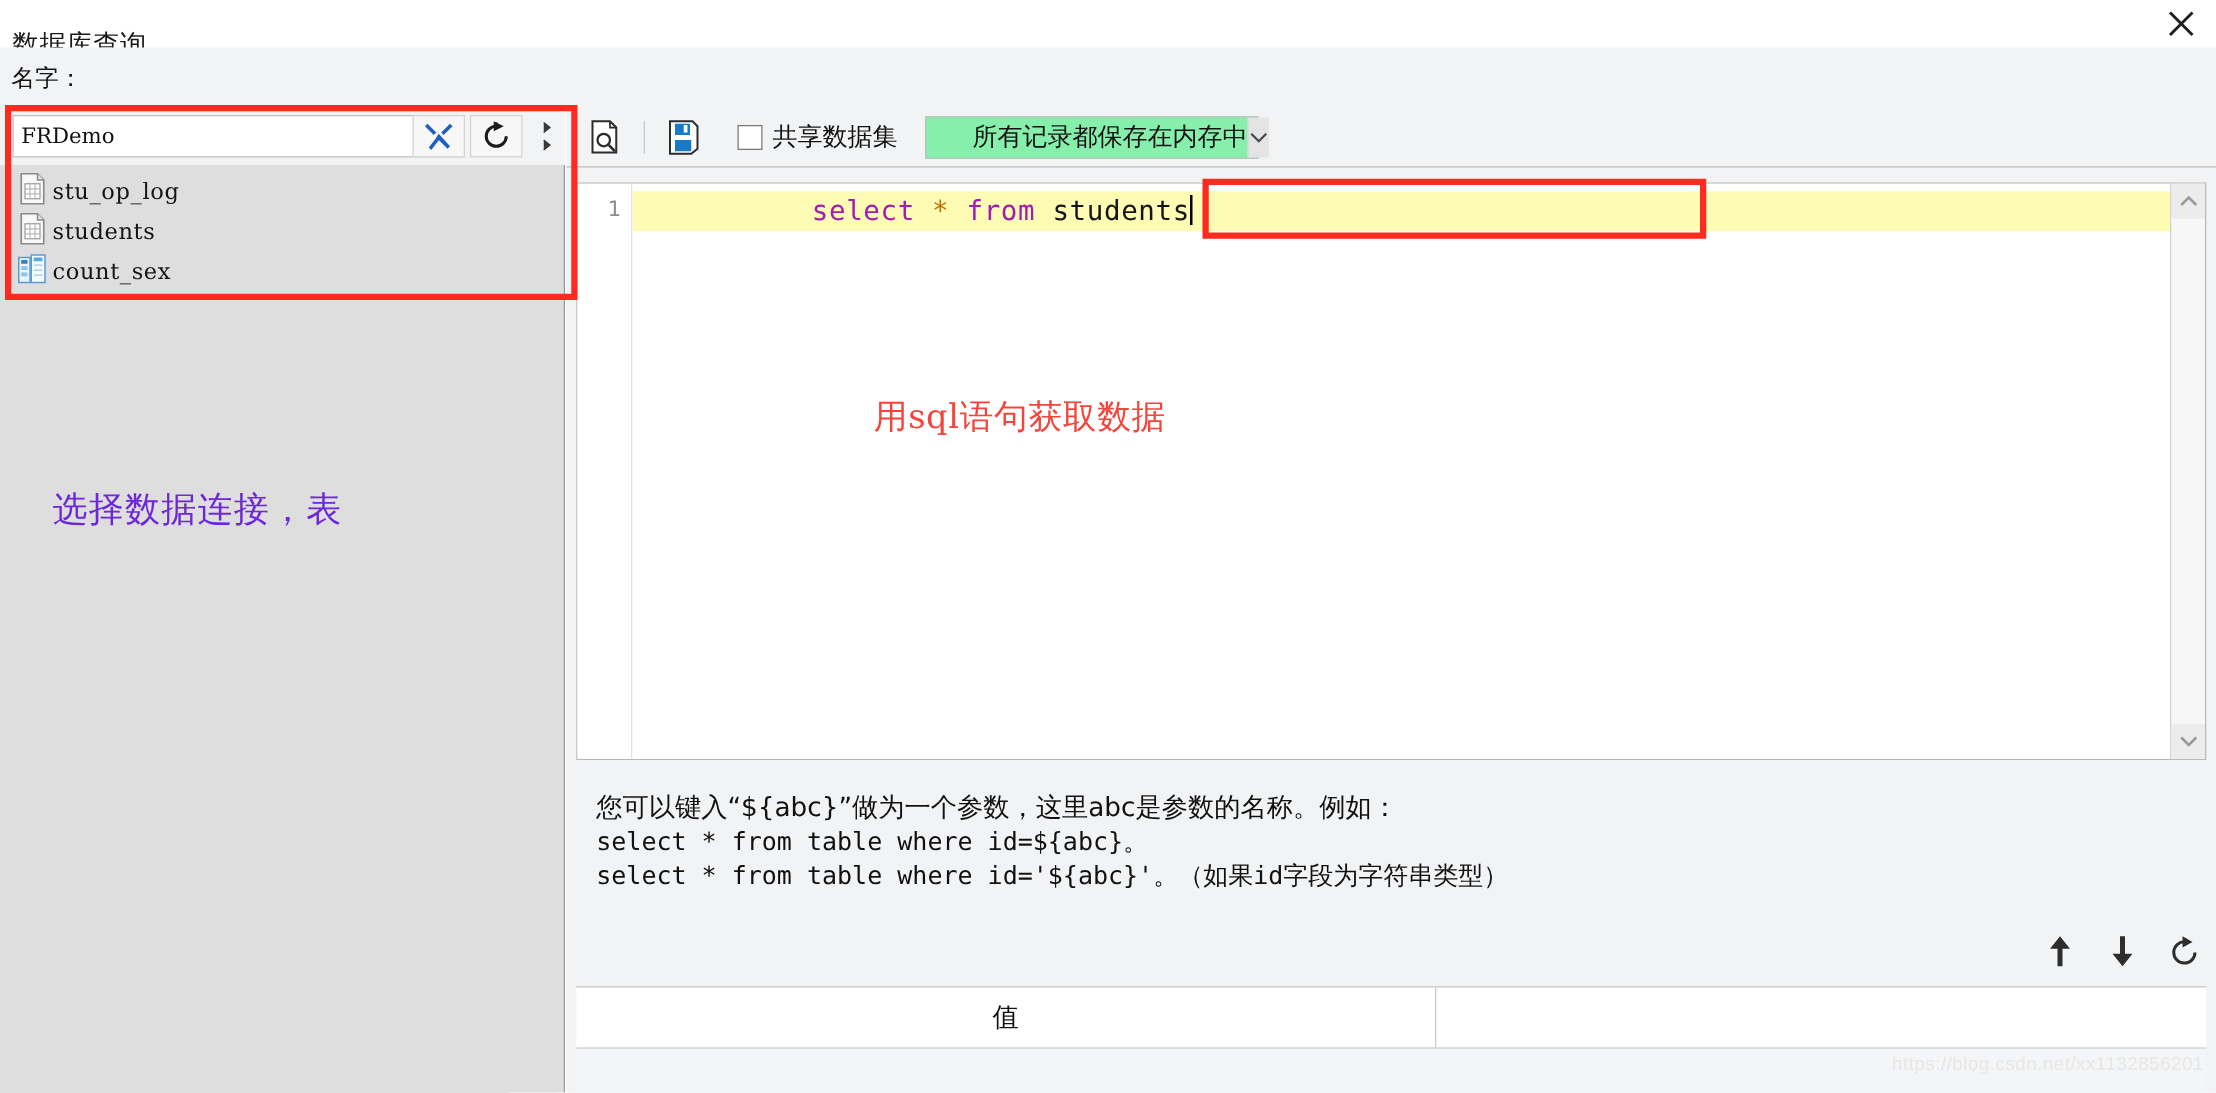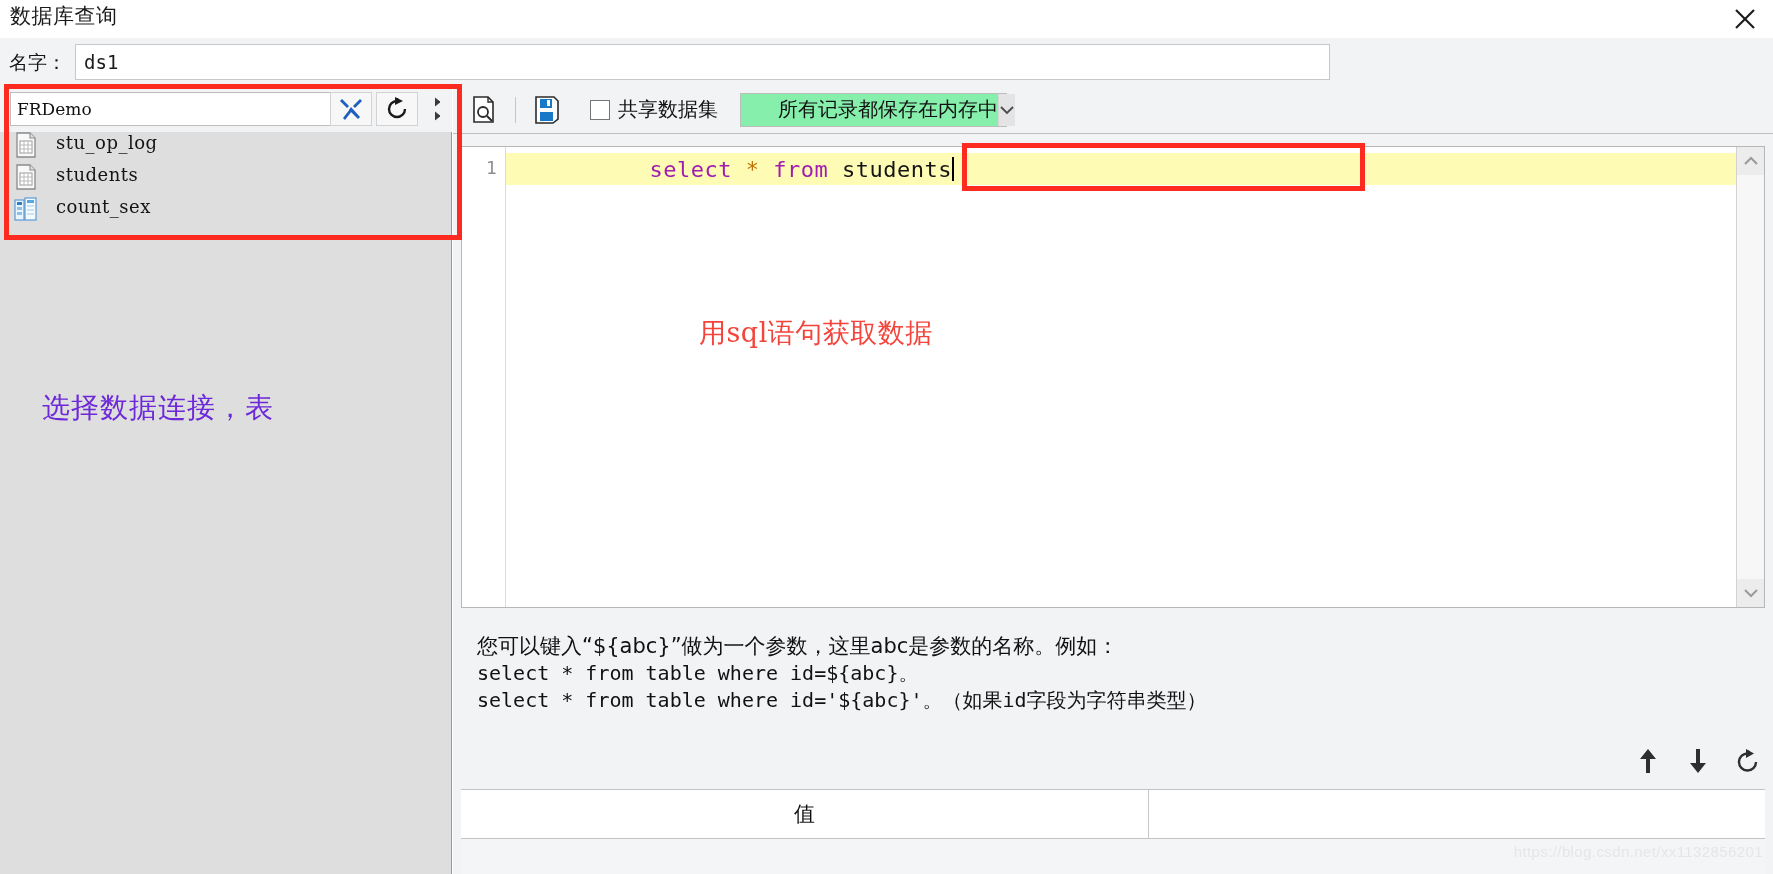--- a/index.html
+++ b/index.html
@@ -11,21 +11,21 @@
     overflow:hidden;
     position:relative;
   }
 
   
   #titlebar{
     position:absolute; left:0; top:0; width:1773px; height:38px;
     background:#ffffff;
   }
   #dialog-title{
-    position:absolute; left:10px; top:2px;
+    position:absolute; left:10px; top:21px;
     font-size:21px; color:#1a1a1a; letter-spacing:.5px;
     font-family:"DejaVu Sans","Liberation Sans",sans-serif;
   }
   #close-btn{
     position:absolute; right:8px; top:2px; width:40px; height:34px;
     cursor:pointer; color:#1c1c1c;
     display:flex; align-items:center; justify-content:center;
   }
   #close-btn svg{ display:block; }
 
@@ -83,22 +83,22 @@
     position:absolute; left:428px; top:6px; width:20px; height:34px;
     display:flex; flex-direction:column; align-items:center; justify-content:center;
     cursor:pointer; gap:4px;
   }
 
   #tree{
     position:absolute; left:0; top:46px; width:445px; height:742px;
     background:#dedede; overflow:hidden;
   }
   .tree-item{
-    display:flex; align-items:flex-start; height:32px;
-    padding-left:14px; gap:18px; cursor:pointer;
+    display:flex; align-items:flex-end; height:32px;
+    padding-left:14px; gap:4px; cursor:pointer;
   }
   .tree-item .label{
     font-size:18px; color:#141414;
     font-family:"DejaVu Serif","Liberation Serif",serif;
     letter-spacing:.5px;
   }
   .tree-icon{ width:24px; height:26px; position:relative; flex:0 0 auto; }
 
   #left-note{
     position:absolute; left:42px; top:303px;
@@ -258,21 +258,20 @@
   <div id="close-btn">
     <svg width="26" height="26" viewBox="0 0 26 26" aria-hidden="true">
       <line x1="4" y1="4" x2="22" y2="22" stroke="#1c1c1c" stroke-width="2.2"></line>
       <line x1="22" y1="4" x2="4" y2="22" stroke="#1c1c1c" stroke-width="2.2"></line>
     </svg>
   </div>
 </div>
 
 <div id="name-row">
   <div id="name-label">名字：</div>
-  <input id="name-input" value="ds1" style="">
 </div>
 
 <div id="left-panel">
 
   <div id="conn-bar">
 
     <div id="conn-select">
       <span class="val">FRDemo</span>
       <span class="arrow">
         <svg width="16" height="10" viewBox="0 0 16 10" aria-hidden="true">

